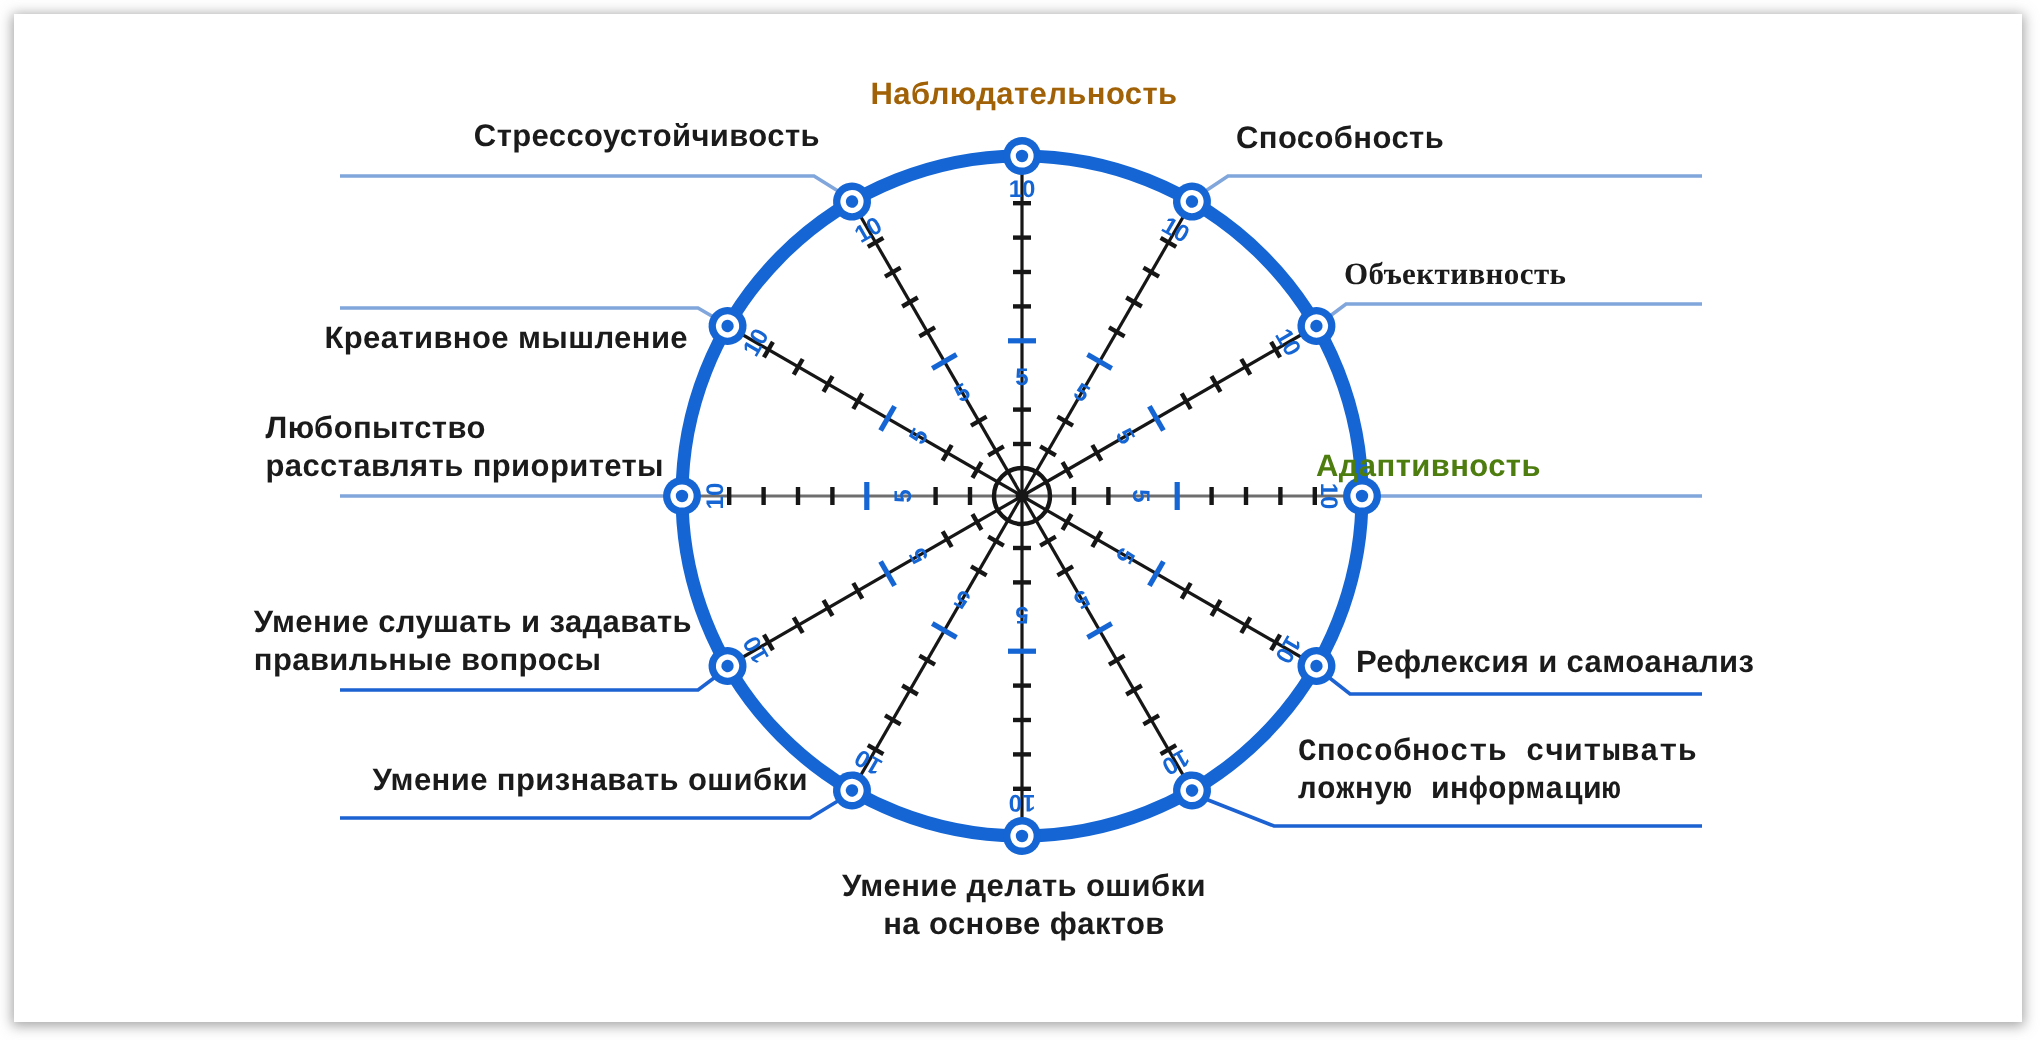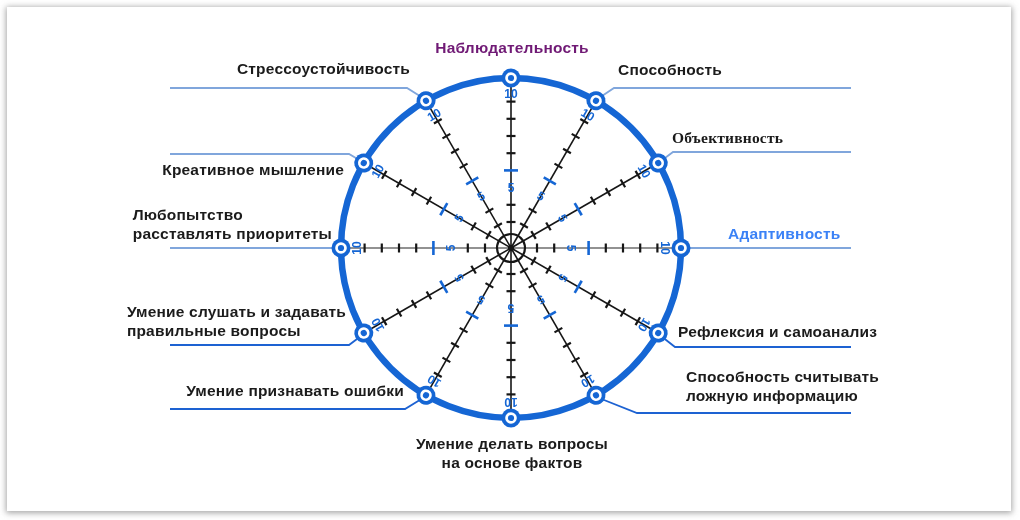--- a/index.html
+++ b/index.html
@@ -209,41 +209,41 @@
       <text x="511" y="94" text-anchor="middle" dy=".36em" fill="#1566D4" font-size="12" font-weight="700">10</text>
       <circle cx="511" cy="78" r="9.5" fill="#1566D4"></circle>
       <circle cx="511" cy="78" r="5.8" fill="#ffffff"></circle>
       <circle cx="511" cy="78" r="3.1" fill="#1566D4"></circle>
     </g>
     <circle cx="511" cy="248" r="14" fill="none" stroke="#161616" stroke-width="2.2"></circle>
     <circle cx="511" cy="248" r="3.2" fill="#161616"></circle>
   </svg>
 
 <div id="labels">
-    <div class="axis-label align-center" style="top: 38px; left: 512px; color: #701a75;">
+    <div class="axis-label align-center" style="top: 38px; left: 512px; color: #a16207;">
       <div>Наблюдательность</div>
     </div>
     <div class="axis-label align-left" style="top: 60px; left: 618px; color: rgb(27, 27, 27);">
       <div>Способность</div>
     </div>
     <div class="axis-label align-left" style="top: 128px; left: 672px; color: rgb(27, 27, 27); font-family: Liberation Serif, serif;">
       <div>Объективность</div>
     </div>
-    <div class="axis-label align-left" style="top: 224px; left: 728px; color: #3b82f6;">
+    <div class="axis-label align-left" style="top: 224px; left: 658px; color: #4d7c0f;">
       <div>Адаптивность</div>
     </div>
     <div class="axis-label align-left" style="top: 322px; left: 678px; color: rgb(27, 27, 27);">
       <div>Рефлексия и самоанализ</div>
     </div>
-    <div class="axis-label align-left" style="top: 367px; left: 686px; color: rgb(27, 27, 27);">
+    <div class="axis-label align-left" style="top: 367px; left: 649px; color: rgb(27, 27, 27); font-family: Liberation Mono, monospace;">
       <div>Способность считывать</div>
       <div>ложную информацию</div>
     </div>
     <div class="axis-label align-center" style="top: 434px; left: 512px; color: rgb(27, 27, 27);">
-      <div>Умение делать вопросы</div>
+      <div>Умение делать ошибки</div>
       <div>на основе фактов</div>
     </div>
     <div class="axis-label align-right" style="top: 381px; right: 616px; color: rgb(27, 27, 27);">
       <div>Умение признавать ошибки</div>
     </div>
     <div class="axis-label align-right" style="top: 302px; right: 674px; color: rgb(27, 27, 27);">
       <div>Умение слушать и задавать</div>
       <div>правильные вопросы</div>
     </div>
     <div class="axis-label align-right" style="top: 205px; right: 688px; color: rgb(27, 27, 27);">

